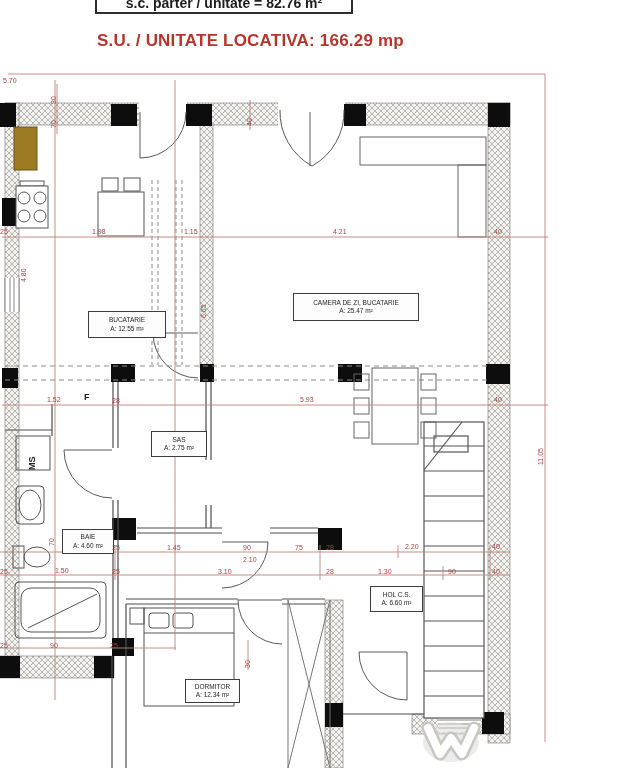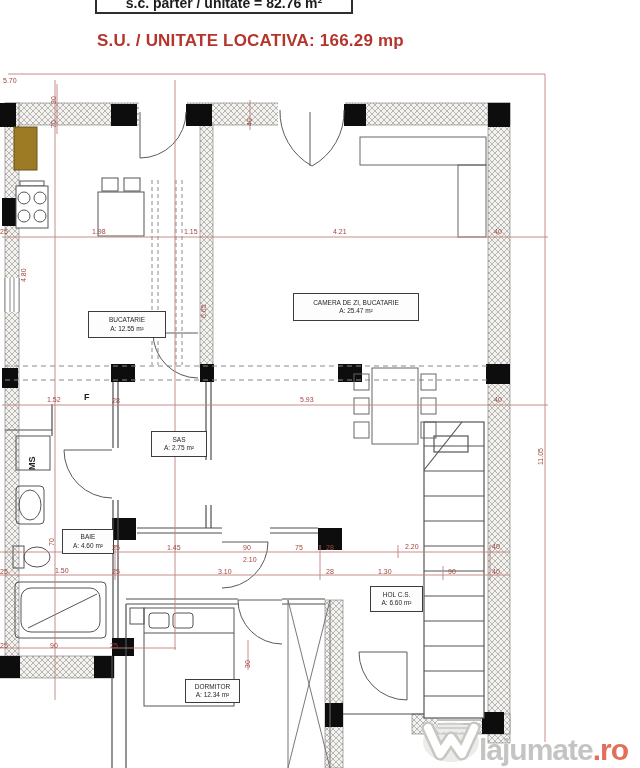--- a/index.html
+++ b/index.html
@@ -245,17 +245,14 @@
   <div id="anno-layer">
       <div class="anno" style="left: 84px; top: 393px;">F</div>
       <div class="anno rot" style="left: 28px; top: 470px;">MS</div>
     </div>
 
   <svg class="wm-logo" width="62" height="48" viewBox="0 0 62 48">
     <ellipse cx="31" cy="24" rx="28" ry="20" fill="#dcdcd8" opacity="0.55"></ellipse>
     <path d="M8,10 L20,36 L31,20 L42,36 L54,10" fill="none" stroke="#c6c6c2" stroke-width="13" stroke-linecap="round" stroke-linejoin="round"></path>
     <path d="M8,10 L20,36 L31,20 L42,36 L54,10" fill="none" stroke="#ffffff" stroke-width="8" stroke-linecap="round" stroke-linejoin="round"></path>
   </svg>
-  <div class="watermark">
-    <span>lajumate</span><span class="tld">.ro</span>
-  </div>
 
 </div>
 
 </body></html>

